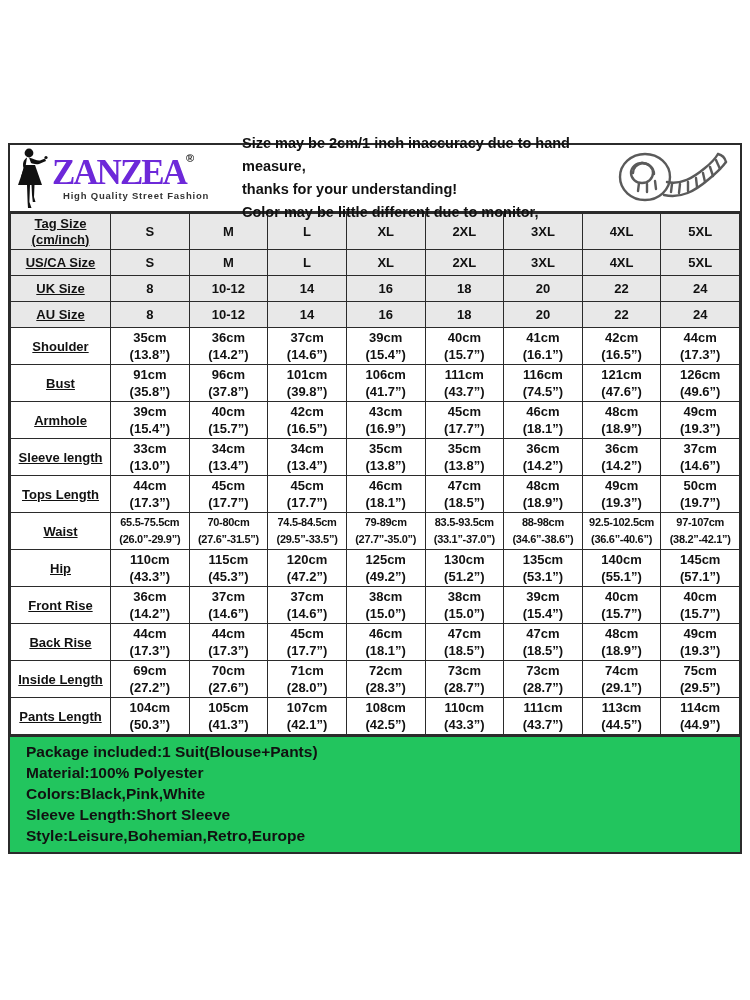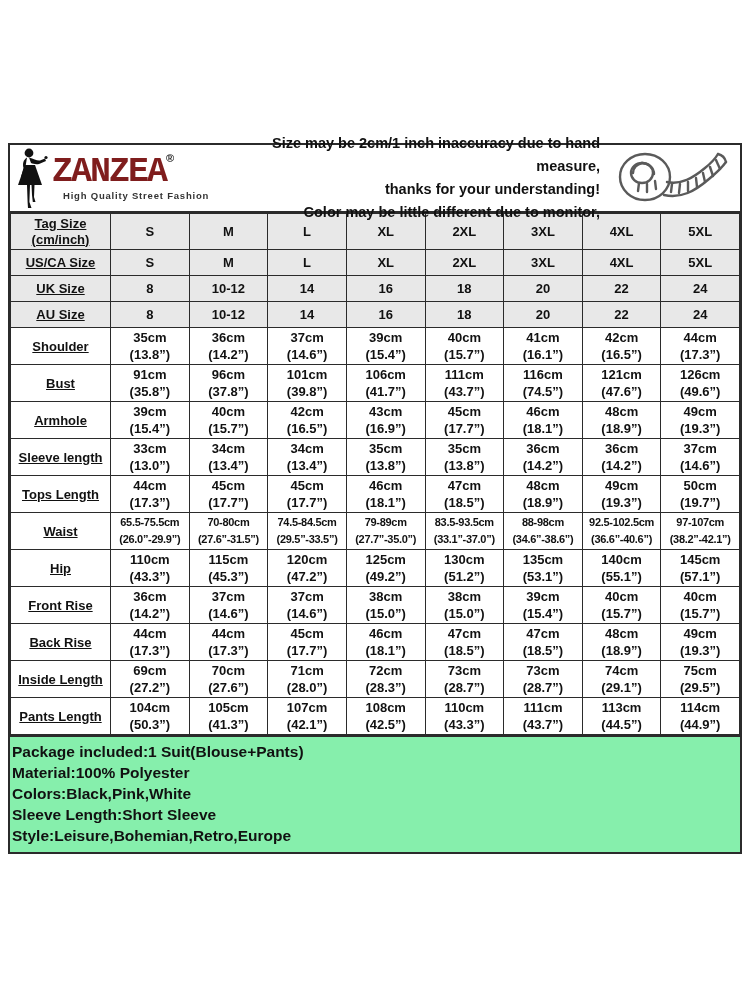--- a/index.html
+++ b/index.html
@@ -30,46 +30,46 @@
     width: 232px;
     display: flex;
     align-items: center;
     padding-left: 6px;
     flex-shrink: 0;
   }
   .logo-figure { width: 34px; height: 62px; flex-shrink: 0; }
   .logo-text { margin-left: 2px; line-height: 1; }
   .brand-row { white-space: nowrap; }
   .brand {
-    font-family: Liberation Mono, monospace;
+    font-family: Liberation Serif, serif;
     font-weight: bold;
     font-size: 35px;
     letter-spacing: -2px;
-    color: #7f1d1d;
+    color: #6d28d9;
   }
   .reg {
     font-size: 11px;
     vertical-align: top;
     position: relative;
     top: -2px;
     font-family: "Liberation Sans", sans-serif;
     font-weight: bold;
   }
   .tagline {
     font-size: 9.5px;
     font-weight: bold;
     letter-spacing: 0.8px;
     color: #333;
     margin-top: 1px;
     margin-left: 11px;
     white-space: nowrap;
   }
   .notice {
     flex: 1;
-    text-align: right;
+    text-align: left;
     font-size: 14.5px;
     font-weight: bold;
     line-height: 23px;
     color: #111;
   }
   .tape-block {
     width: 140px;
     display: flex;
     justify-content: center;
     align-items: center;
@@ -95,22 +95,22 @@
   tr.hdr td { background: #e8e8e8; height: 26px; }
   tr.hdr.tall td { height: 36px; }
   tr.hdr td div { line-height: 16px; }
   td.label-cell { background: #e8e8e8; text-decoration: underline; }
   tr.measure td { height: 37px; }
   tr.measure td div { line-height: 17px; }
   td.range div { font-size: 11px; letter-spacing: -0.3px; line-height: 17px; }
   
   .footer-box {
     border-top: 2px solid #2b2b2b;
-    padding: 4px 8px 6px 2px;
-    background: #86efac;
+    padding: 4px 8px 6px 16px;
+    background: #22c55e;
   }
   .footer-box div {
     font-size: 15.5px;
     font-weight: bold;
     line-height: 21px;
     color: #111;
     text-align: left;
     white-space: nowrap;
   }
   svg { display: block; }

